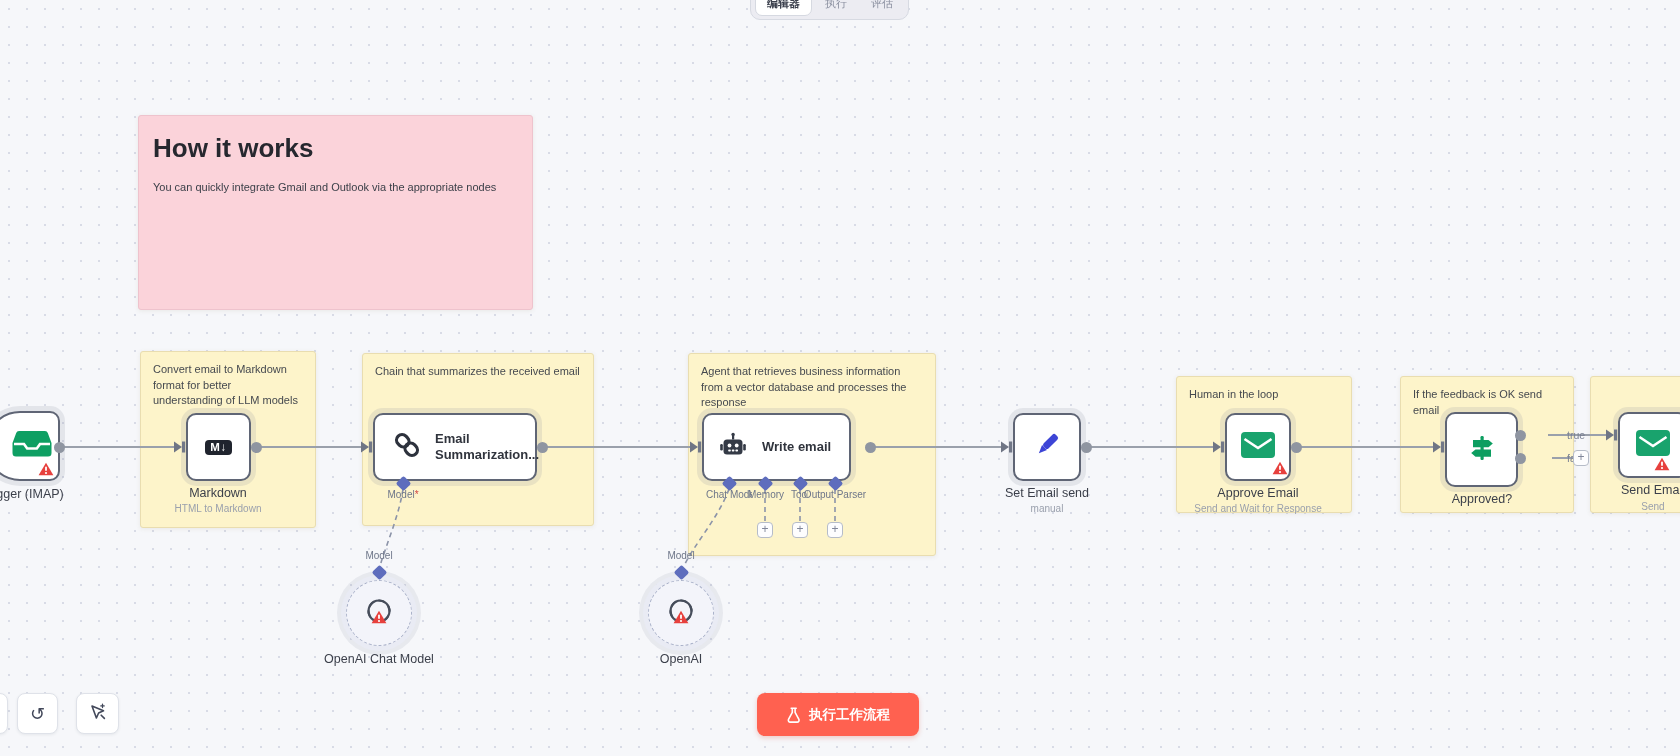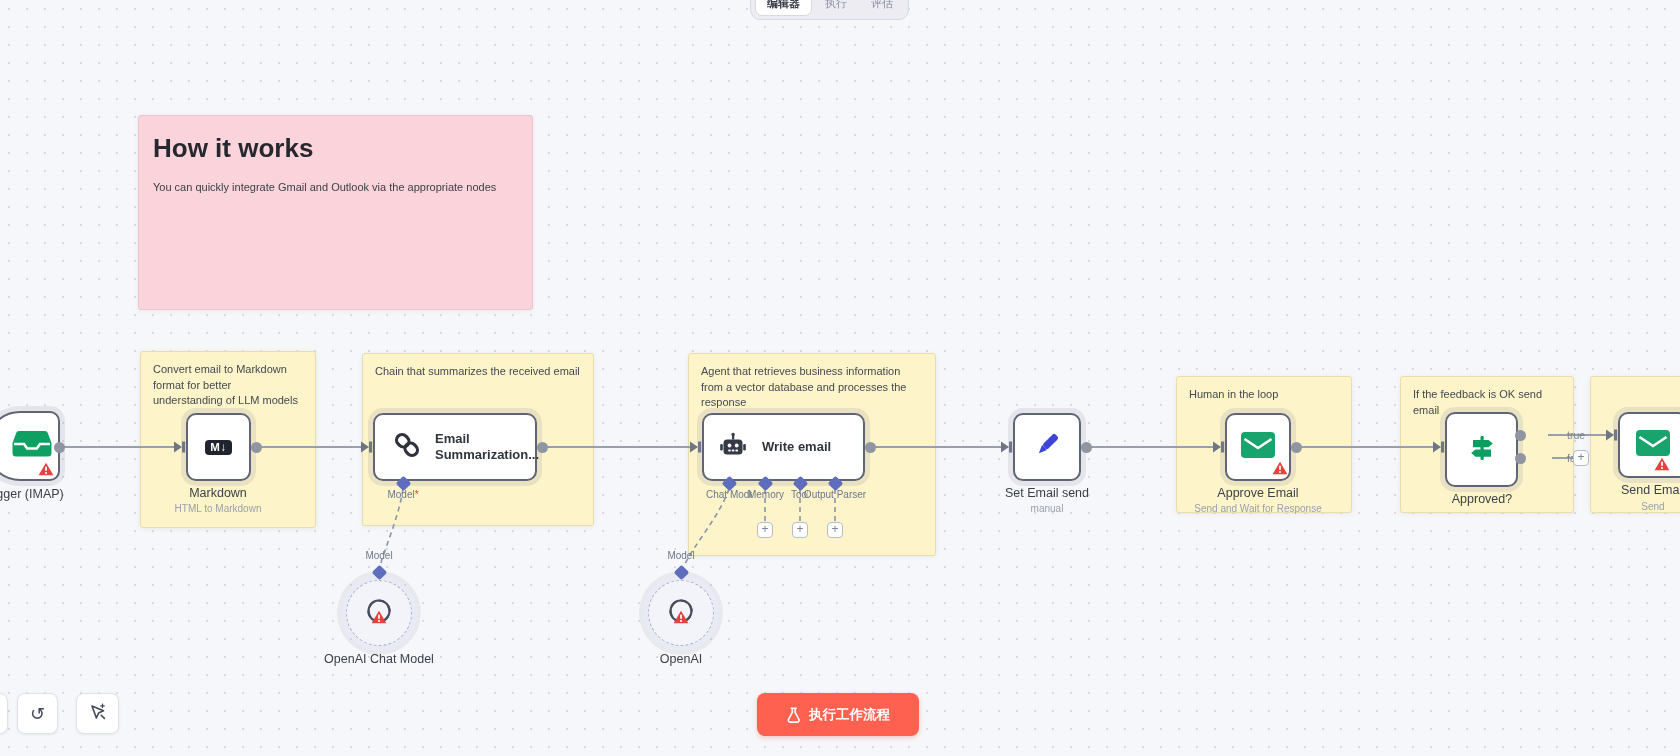--- a/index.html
+++ b/index.html
@@ -182,21 +182,21 @@
       <svg width="32" height="32" viewBox="0 0 32 32">
         <g transform="rotate(-45 16 16)" fill="none" stroke="#2d323d" stroke-width="3.2">
           <rect x="10.5" y="3.5" width="11" height="13" rx="5.5"></rect>
           <rect x="10.5" y="15.5" width="11" height="13" rx="5.5"></rect>
         </g>
       </svg>
     </span>
     <span class="node-title" style="width:96px;white-space:normal;">Email Summarization...</span>
   </div>
 
-  <div class="node" style="left:702px;top:413px;width:163px;height:68px;justify-content:flex-start;padding-left:14px;gap:14px;">
+  <div class="node" style="left:702px;top:413px;width:149px;height:68px;justify-content:flex-start;padding-left:14px;gap:14px;">
     <span>
       <svg width="30" height="30" viewBox="0 0 30 30">
         <rect x="14" y="5" width="2.2" height="4.5" fill="#343a46"></rect>
           <circle cx="15.1" cy="4.4" r="1.7" fill="#343a46"></circle>
         <rect x="2.2" y="14" width="2.6" height="6.5" rx="1.2" fill="#343a46"></rect>
         <rect x="25.2" y="14" width="2.6" height="6.5" rx="1.2" fill="#343a46"></rect>
         <rect x="5.5" y="9.5" width="19" height="15" rx="3.5" fill="#343a46"></rect>
         <circle cx="11.5" cy="15.5" r="1.9" fill="#fff"></circle>
           <circle cx="18.7" cy="15.5" r="1.9" fill="#fff"></circle>
         <rect x="10.2" y="19.6" width="2.6" height="1.8" rx=".7" fill="#fff"></rect>

